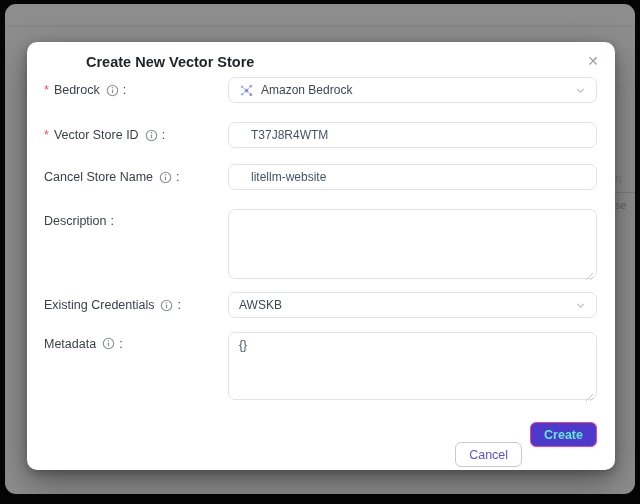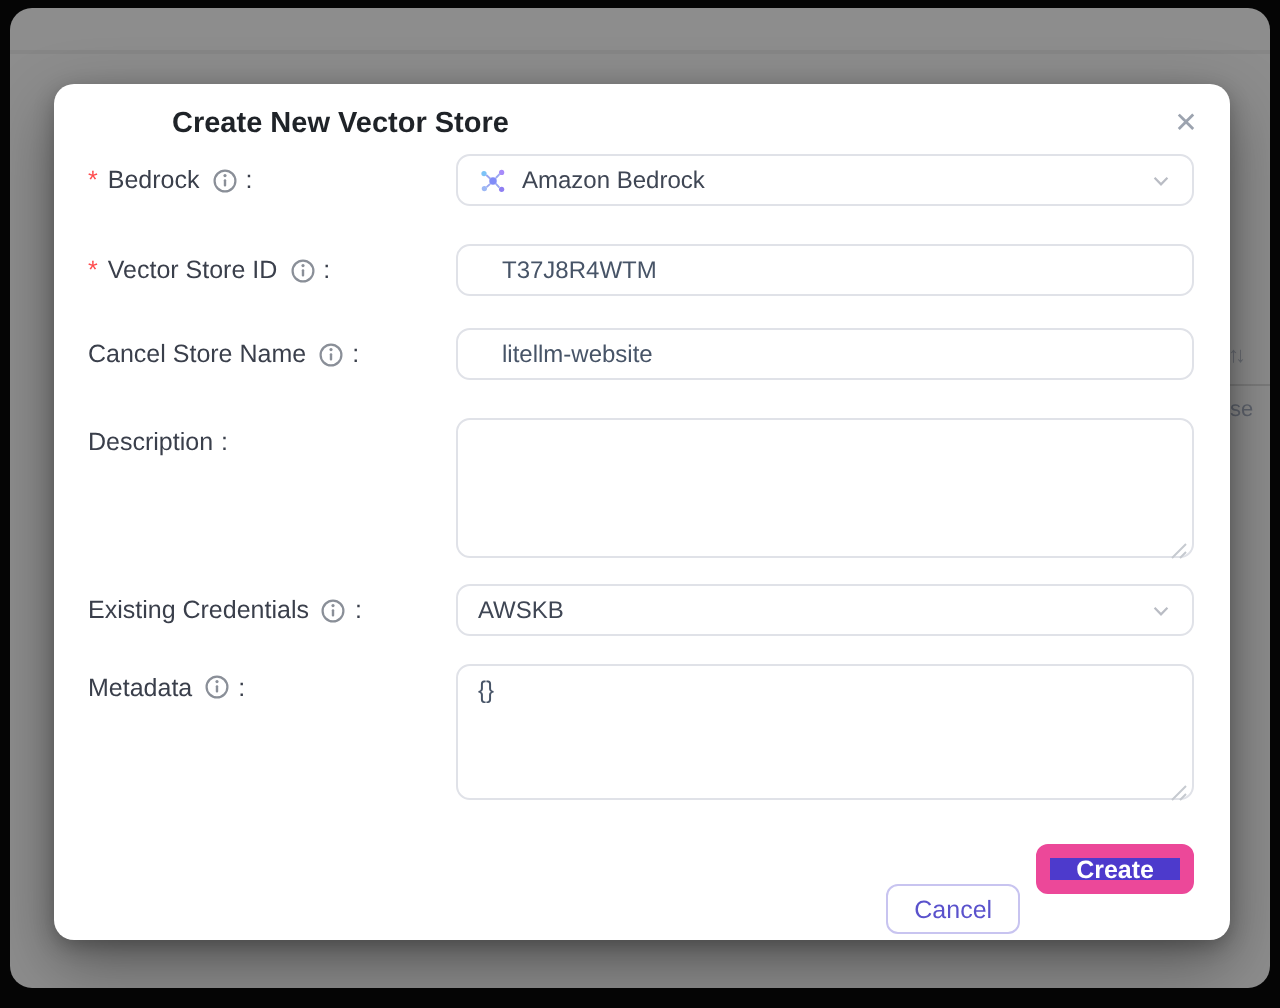--- a/index.html
+++ b/index.html
@@ -60,21 +60,21 @@
                        font-family:"Liberation Sans", sans-serif; outline:none; resize:none;
                        display:block; }
   textarea.h70 { height:70px; }
   textarea.h68 { height:68px; }
   .resize-handle { position:absolute; right:3px; bottom:3px; width:9px; height:9px; }
 
   .footer { display:flex; justify-content:flex-end; gap:8px; margin-top:22px; }
   .btn { height:25px; border-radius:6px; font-size:12.5px; display:flex; align-items:center;
          padding:0 13px; cursor:pointer; font-family:"Liberation Sans", sans-serif; }
   .btn-cancel { background:#fff; border:1px solid #c8c4f0; color:#5a52cc;margin-top:20px; }
-  .btn-create { background:#4d3acc; border:7px solid #ec4899; color:#ffffff; font-weight:bold; }
+  .btn-create { background:#4d3acc; border:1px solid #ec4899; color:#5eead4; font-weight:bold; }
 </style>
 </head>
 <body>
 
 <div class="screen">
 
   <div class="window">
     <div class="bg-top-line"></div>
     <span class="bg-sort">↑↓</span>
     <span class="bg-partial">se</span>

